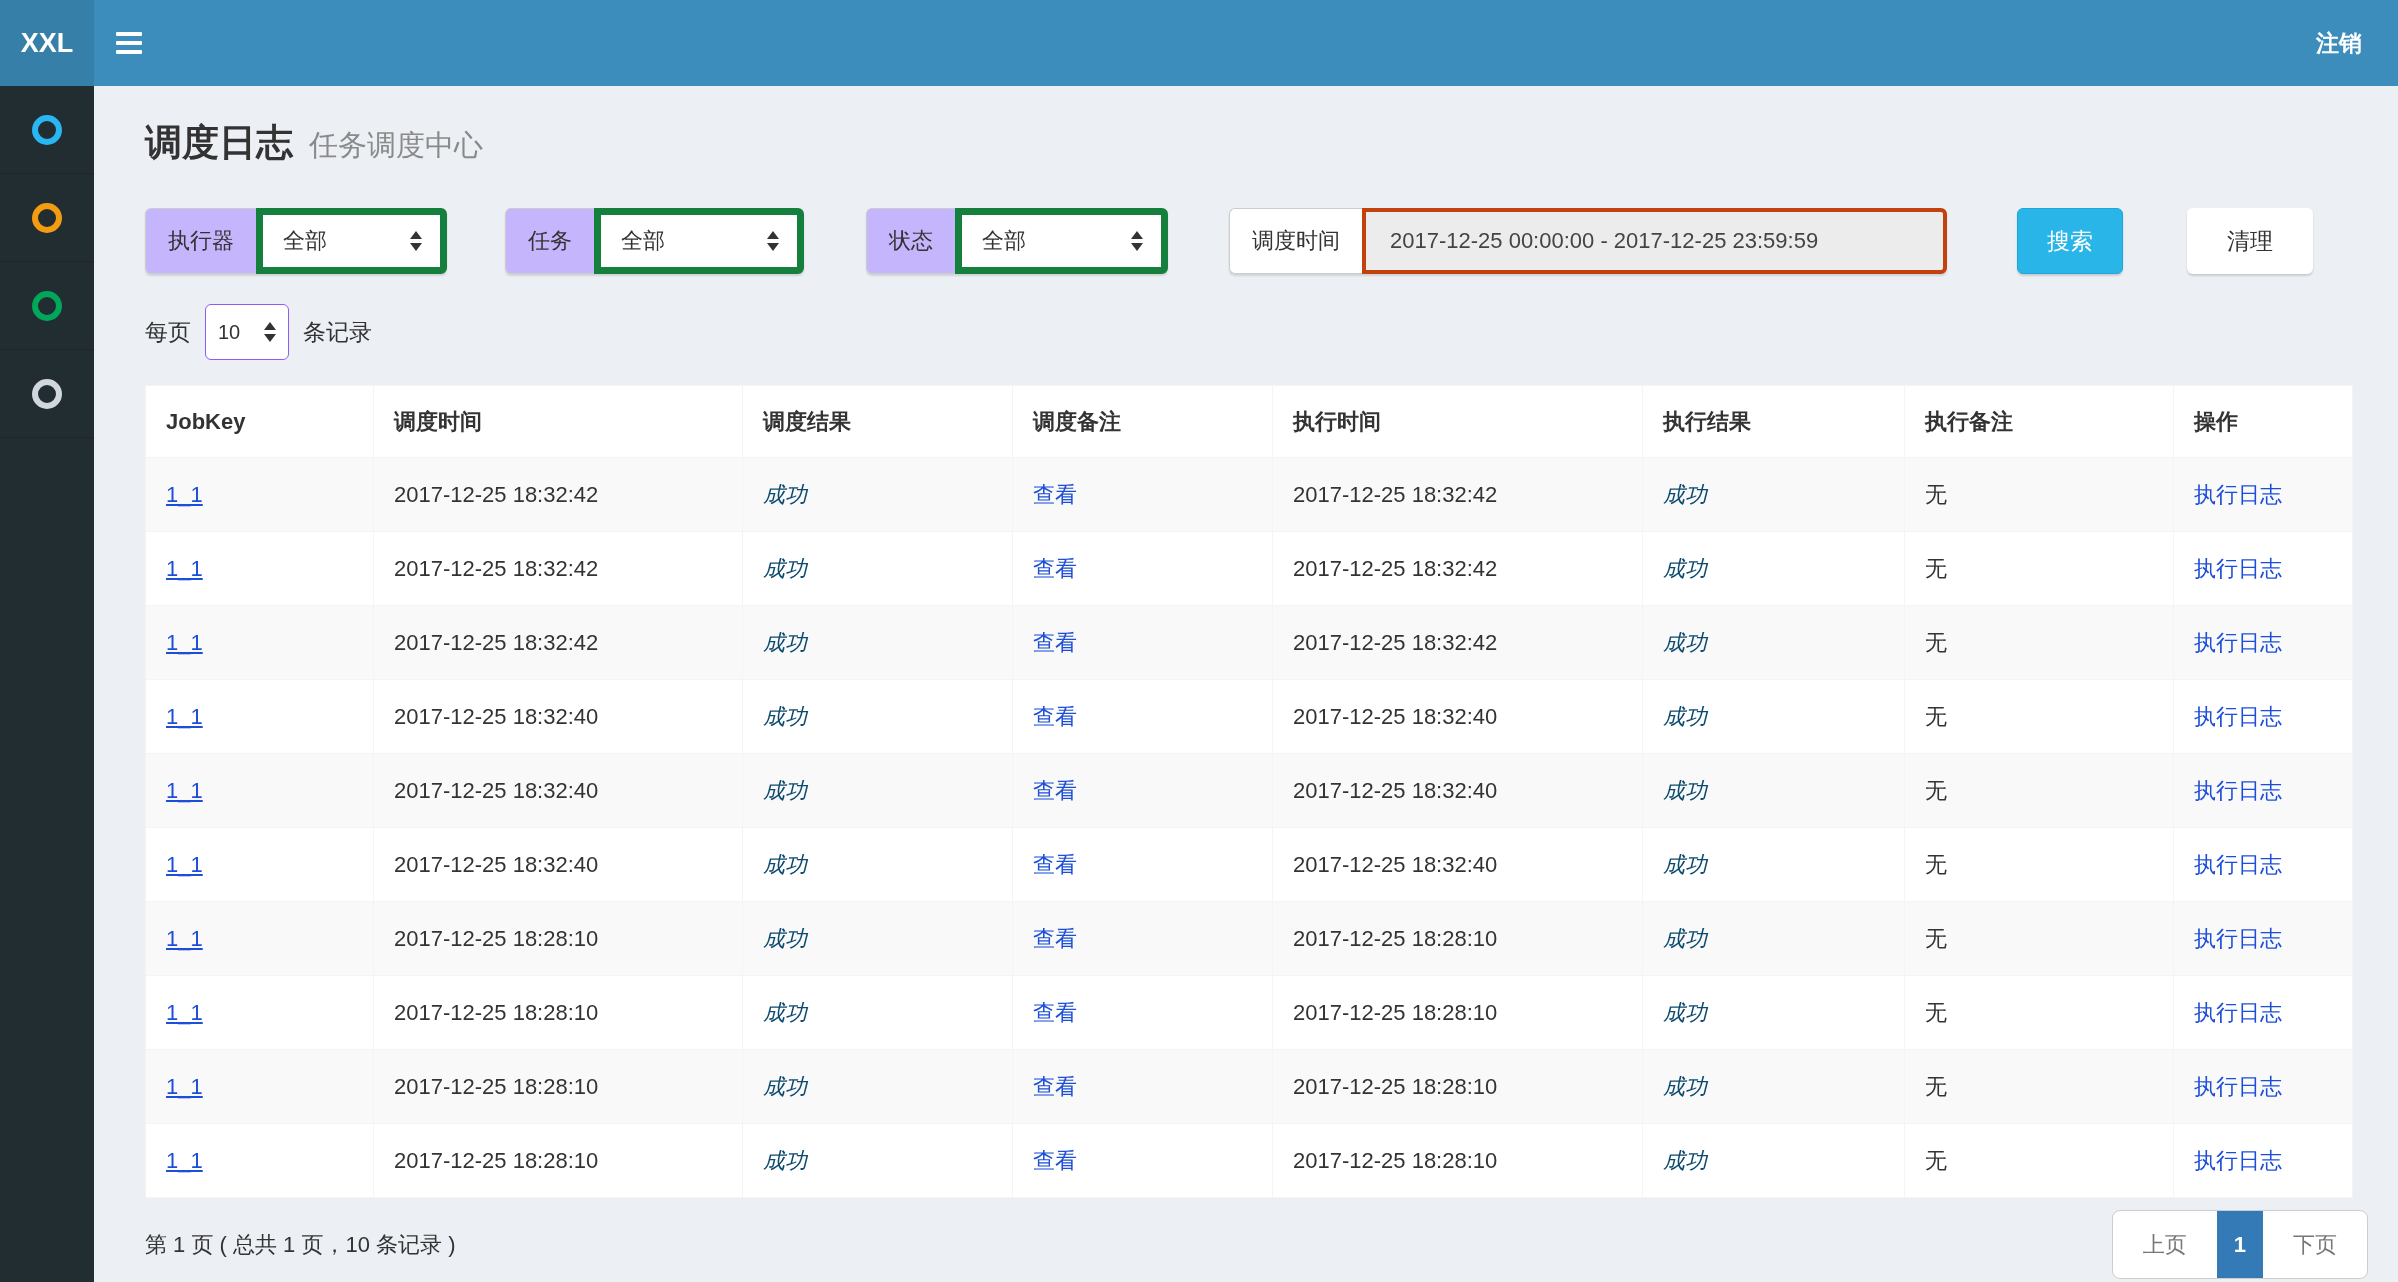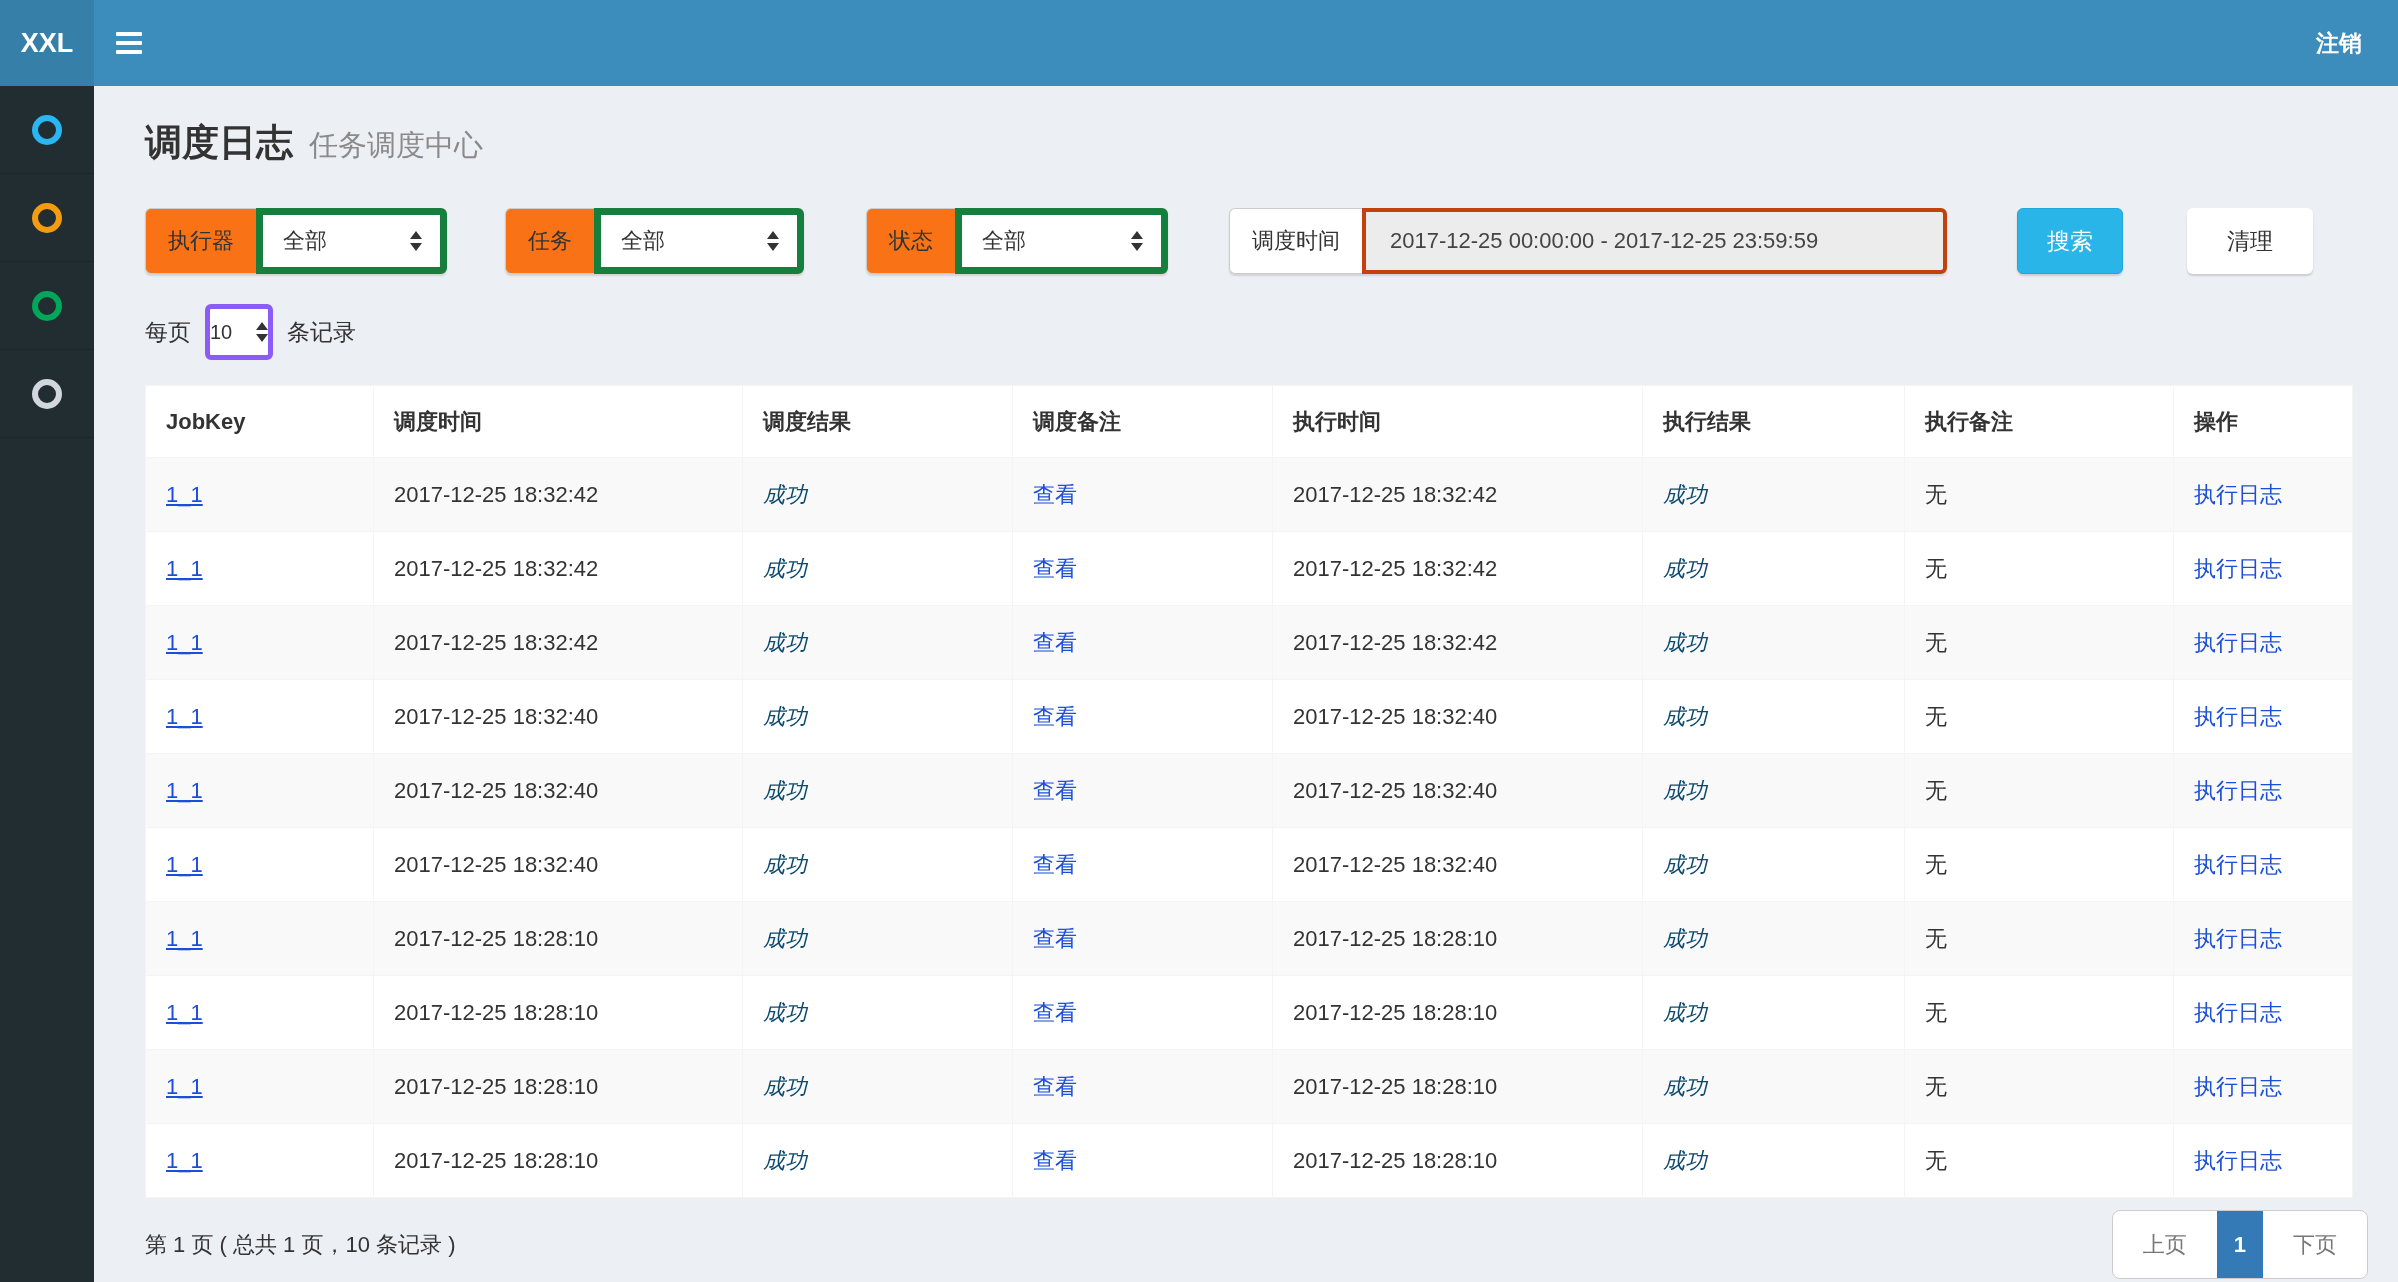--- a/index.html
+++ b/index.html
@@ -48,21 +48,21 @@
   .page-header h1 { font-size:37px; color:#333; font-weight:bold; }
   .page-header .subtitle { font-size:29px; color:#8a8a8a; margin-left:16px; font-weight:normal; }
   
   .filter-row { margin-top:40px; display:flex; align-items:center; height:66px; }
   .input-group {
     display:flex; height:66px; border-radius:6px;
     box-shadow:0 2px 2px rgba(0,0,0,0.12);
   }
   .addon {
     display:flex; align-items:center; padding:0 22px; font-size:22px; color:#333;
-    background:#f97316; border:1px solid #ccc; border-right:none;
+    background:#c4b5fd; border:1px solid #ccc; border-right:none;
     border-radius:6px 0 0 6px; white-space:nowrap;
   }
   .addon.white { background:#fff; }
   .sel {
     display:flex; align-items:center; justify-content:space-between;
     background:#fff; border:7px solid #15803d; border-radius:6px;
     padding:0 18px 0 20px; font-size:22px; color:#333; cursor:pointer;
   }
   .input-group .sel { border-radius:0 6px 6px 0; }
   .arrows { display:flex; flex-direction:column; align-items:center; gap:4px; margin-left:14px; }
@@ -81,21 +81,21 @@
   .btn-search { width:106px; background:#29b5e8; border:1px solid #1da7dc; color:#fff; margin-left:70px; }
   .btn-clear  { width:126px; background:#fff; color:#333; margin-left:64px; }
   
   .w-exec { width:191px; }
   .w-job  { width:210px; margin-left:0; }
   .w-stat { width:213px; }
   .g2 { margin-left:58px; } .g3 { margin-left:62px; } .g4 { margin-left:61px; }
   
   .pagesize-row { margin-top:30px; display:flex; align-items:center; font-size:23px; color:#333; }
   .pagesize-sel {
-    height:56px; width:68px; background:#fff; border:5px solid #8b5cf6; border-radius:6px;
+    height:56px; width:84px; background:#fff; border:1px solid #8b5cf6; border-radius:6px;
     display:flex; align-items:center; justify-content:center; gap:10px;
     font-size:20px; margin:0 14px; cursor:pointer;
   }
   
   table.log-table {
     margin-top:25px; border-collapse:collapse; table-layout:fixed;
     width:2207px; background:#fff; font-size:22px;
   }
   .log-table th {
     height:72px; text-align:left; padding-left:20px; font-weight:bold; color:#333;

